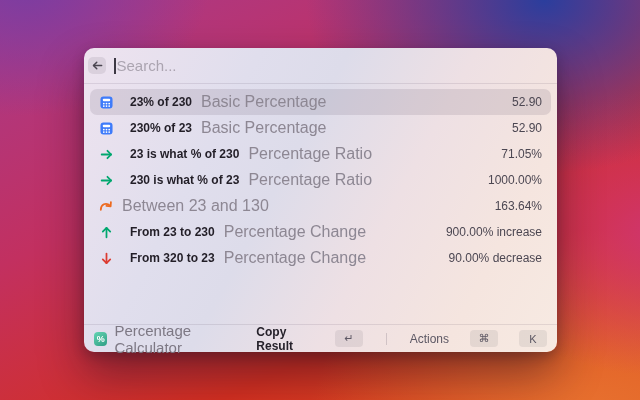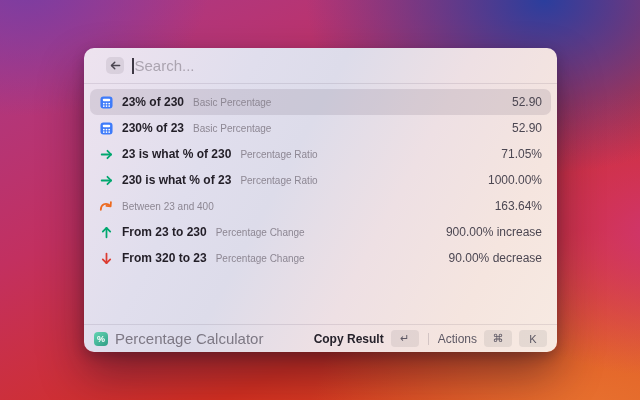--- a/index.html
+++ b/index.html
@@ -18,54 +18,54 @@
       linear-gradient(155deg, #a83a8c 0%, #c23060 38%, #d42f20 72%, #dd5a22 100%);
   }
   .window{
     position:absolute;left:84px;top:48px;width:473px;height:304px;
     border-radius:10px;
     background:linear-gradient(118deg,#eee3ef 0%,#e0deed 28%,#dddcea 42%,#eee0e4 62%,#f5e5df 82%,#f7eae2 100%);
     box-shadow:0 22px 45px rgba(20,10,30,.45), 0 4px 12px rgba(20,10,30,.25);
     display:flex;flex-direction:column;
   }
   
-  .searchbar{height:35px;display:flex;align-items:center;padding:0 22px;flex:0 0 auto;}
+  .searchbar{height:35px;display:flex;align-items:center;padding:0 4px;flex:0 0 auto;}
   .back-btn{
     width:18px;height:17px;border-radius:5px;background:rgba(60,50,70,.10);
     display:flex;align-items:center;justify-content:center;margin-right:8px;flex:0 0 auto;
     color:#4a4550;
   }
   .caret{width:1.5px;height:16px;background:#3d3844;margin-right:1px;flex:0 0 auto;}
   .search-input{
     flex:1;border:none;outline:none;background:transparent;
     font-family:"Liberation Sans",sans-serif;font-size:15px;color:#3d3844;padding:0;
   }
   .search-input::placeholder{color:#aba4b0;}
   .divider{height:1px;background:rgba(70,55,80,.12);flex:0 0 auto;}
   
   .list{flex:1 1 auto;padding:5px 6px;overflow:hidden;}
   .row{
     height:26px;display:flex;align-items:center;border-radius:7px;padding:0 9px;
   }
   .row.selected{background:rgba(92,76,100,.14);}
   .row-icon{width:14px;height:14px;margin-right:9px;flex:0 0 auto;display:flex;align-items:center;justify-content:center;}
   .row-icon svg{display:block;}
-  .row-title{font-size:12px;font-weight:bold;color:#221e27;margin-right:9px;white-space:nowrap;}
-  .row-subtitle{font-size:10px;color:#8d8793;flex:1;white-space:nowrap;overflow:hidden;}
+  .row-title{font-size:12px;font-weight:bold;color:#221e27;margin-right:9px;white-space:nowrap;margin-left:8px;}
+  .row-subtitle{font-size:16px;color:#8d8793;flex:1;white-space:nowrap;overflow:hidden;}
   .row-value{font-size:12px;color:#4c4752;white-space:nowrap;margin-left:8px;}
   
   .footer{height:27px;display:flex;align-items:center;padding:0 10px;flex:0 0 auto;}
   .app-chip{display:flex;align-items:center;gap:7px;}
   .app-icon{
     width:14px;height:14px;border-radius:4px;
     background:linear-gradient(145deg,#63d4b2,#2f9e85);
     color:#fff;font-size:9px;font-weight:bold;display:flex;align-items:center;justify-content:center;
   }
   .app-name{font-size:15px;color:#7d7884;}
-  .footer-right{margin-left:auto;display:flex;align-items:center;gap:7px;}
+  .footer-right{margin-left:auto;display:flex;align-items:center;gap:21px;}
   .action-label{font-size:12px;font-weight:bold;color:#26222b;}
   .action-label.secondary{font-weight:normal;color:#5d5864;}
   .key-badge{
     min-width:20px;height:17px;padding:0 4px;border-radius:4px;background:rgba(60,50,70,.09);
     color:#5d5864;font-size:11px;display:inline-flex;align-items:center;justify-content:center;
   }
   .vsep{width:1px;height:12px;background:rgba(60,50,70,.18);margin:0 2px;}
 </style>
 </head>
 <body>
@@ -148,21 +148,21 @@
     <span class="row-subtitle">Percentage Ratio</span>
     <span class="row-value">1000.00%</span>
   </div>
       <div class="row">
     <span class="row-icon" style="color: rgb(237, 106, 31);">
           <svg width="14" height="14" viewBox="0 0 14 14" fill="none" stroke="currentColor" stroke-width="1.8" stroke-linecap="round" stroke-linejoin="round">
             <path d="M1.8 10.8 C1.8 5.6 6.8 2.6 11.3 6.9"></path>
             <path d="M11.9 3.1l-.3 4.2-4.2-.4"></path>
           </svg>
         </span>
-    <span class="row-subtitle">Between 23 and 400</span>
+    <span class="row-subtitle">Between 23 and 130</span>
     <span class="row-value">163.64%</span>
   </div>
       <div class="row">
     <span class="row-icon" style="color: rgb(0, 167, 111);">
           <svg width="13" height="13" viewBox="0 0 14 14" fill="none" stroke="currentColor" stroke-width="1.9" stroke-linecap="round" stroke-linejoin="round">
             <path d="M7 12.2V2"></path>
             <path d="M3 6l4-4 4 4"></path>
           </svg>
         </span>
     <span class="row-title">From 23 to 230</span>

